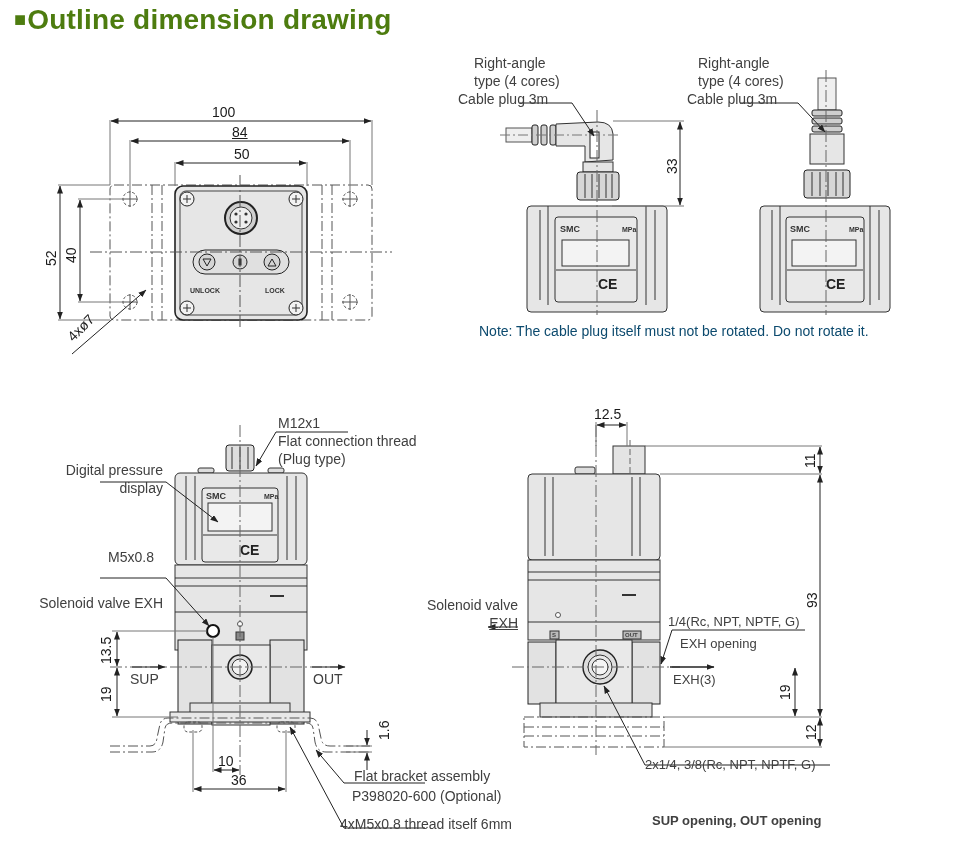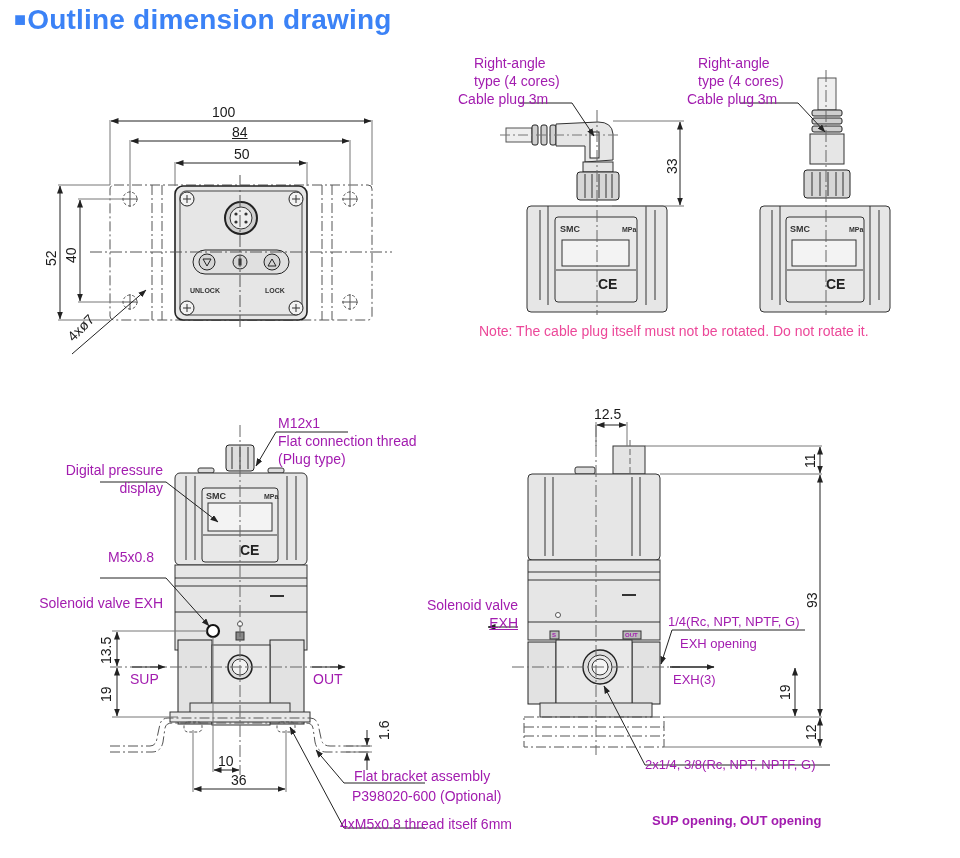--- a/index.html
+++ b/index.html
@@ -1,23 +1,23 @@
 <!DOCTYPE html>
 <html><head>
 <meta charset="utf-8">
 <style>
   html, body { margin:0; padding:0; background:#ffffff; }
   body { width:960px; height:858px; position:relative; overflow:hidden; font-family:"Liberation Sans", sans-serif; color:#1a1a1a; }
-  .title { position:absolute; left:14px; top:4px; font-size:28px; font-weight:bold; color:#3b82f6; letter-spacing:0.2px; }
+  .title { position:absolute; left:14px; top:4px; font-size:28px; font-weight:bold; color:#4d7c0f; letter-spacing:0.2px; }
   .title .sq { font-size:20px; vertical-align:3px; margin-right:1px; }
   svg.drawing { position:absolute; left:0; top:0; }
-  .lbl { position:absolute; font-size:14px; line-height:18px; color:#a21caf; white-space:nowrap; }
+  .lbl { position:absolute; font-size:14px; line-height:18px; color:#404040; white-space:nowrap; }
   .lbl.sm { font-size:13px; line-height:17px; }
   .lbl.r { text-align:right; }
-  .note { position:absolute; left:479px; top:323px; font-size:14px; color:#ec4899; white-space:nowrap; }
+  .note { position:absolute; left:479px; top:323px; font-size:14px; color:#0c4a6e; white-space:nowrap; }
   .dim { position:absolute; font-size:14px; color:#1a1a1a; }
   .vert { transform:rotate(-90deg); transform-origin:left top; }
   .ul { text-decoration:underline; }
 </style>
 </head>
 <body>
 
 <div class="title"><span class="sq">■</span><span>Outline dimension drawing</span></div>
 
 <svg class="drawing" width="960" height="858" viewBox="0 0 960 858" xmlns="http://www.w3.org/2000/svg">

